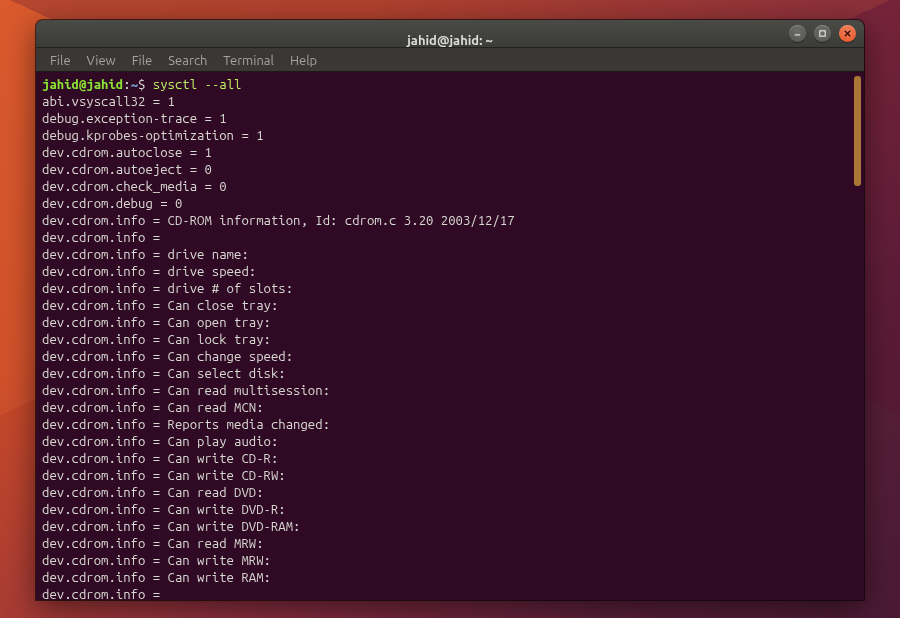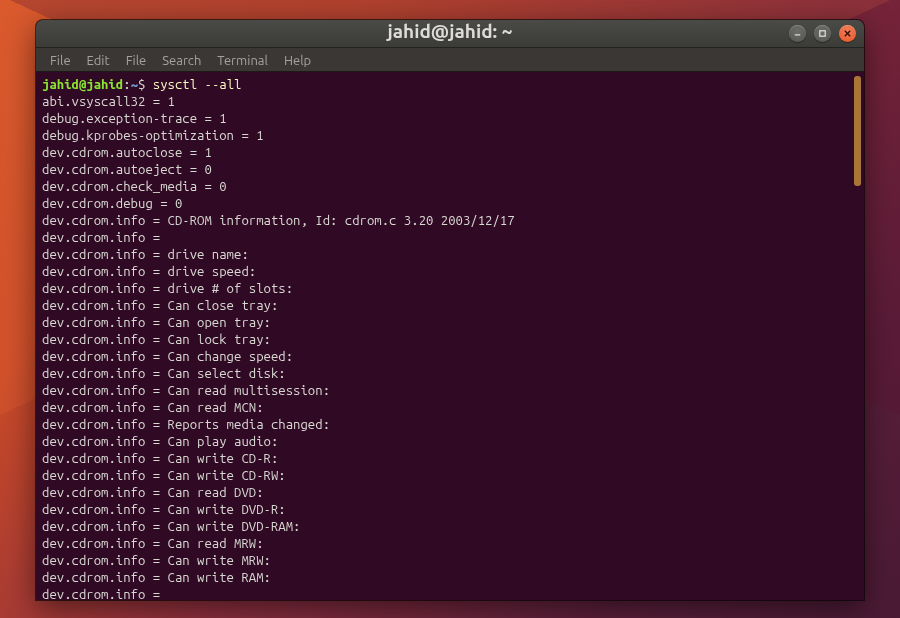--- a/index.html
+++ b/index.html
@@ -23,23 +23,23 @@
       width: 828px; height: 580px;
       border-radius: 7px 7px 0 0;
       background: #2c001e;
       box-shadow: 0 8px 30px rgba(0,0,0,.5), 0 0 0 1px rgba(0,0,0,.6);
       display: flex; flex-direction: column;
       overflow: hidden;
     }
     .titlebar {
       height: 28px;
       background: linear-gradient(#4a4a46, #3b3b38);
-      display: flex; align-items: flex-start; justify-content: center;
+      display: flex; align-items: flex-end; justify-content: center;
       position: relative;
-      color: #dedcd8; font-family: Ubuntu, sans-serif; font-size: 19px; font-weight: 600;
+      color: #dedcd8; font-family: Ubuntu, sans-serif; font-size: 13px; font-weight: 600;
       border-bottom: 1px solid #222;
     }
     .wbuttons { position: absolute; right: 8px; top: 5px; display: flex; gap: 8px; }
     .wbtn {
       width: 17px; height: 17px; border-radius: 50%;
       display: flex; align-items: center; justify-content: center;
       font-size: 10px; font-family: sans-serif; font-weight: bold;
       box-shadow: inset 0 1px 1px rgba(255,255,255,.25), 0 1px 1px rgba(0,0,0,.4);
       cursor: pointer;
     }
@@ -70,21 +70,21 @@
     }
     .scrollbar {
       position: absolute; right: 3px; top: 4px;
       width: 7px; height: 110px;
       background: #c08a3a; border-radius: 3px;
       opacity: .85;
     }
     .prompt-user { color: #8ae234; font-weight: bold; }
     .prompt-sep  { color: #d8d8d2; }
     .prompt-path { color: #729fcf; font-weight: bold; }
-    .cmd { color: #fef9c3; }
+    .cmd { color: #bef264; }
     #out { display: block; }
   </style>
 </head>
 <body>
 
 <div class="window">
   <div class="titlebar">
     <span>jahid@jahid: ~</span>
     <div class="wbuttons">
       <div class="wbtn min">
@@ -101,21 +101,21 @@
         <svg viewBox="0 0 10 10">
             <line x1="2" y1="2" x2="8" y2="8" stroke="#3a1008" stroke-width="1.6"></line>
             <line x1="8" y1="2" x2="2" y2="8" stroke="#3a1008" stroke-width="1.6"></line>
           </svg>
       </div>
     </div>
   </div>
 
   <div class="menubar">
     <div class="menu-item">File</div>
-    <div class="menu-item">Edit</div>
+    <div class="menu-item">View</div>
     <div class="menu-item">File</div>
     <div class="menu-item">Search</div>
     <div class="menu-item">Terminal</div>
     <div class="menu-item">Help</div>
   </div>
 
   <div class="terminal"><span class="prompt-user">jahid@jahid</span><span class="prompt-sep">:</span><span class="prompt-path">~</span><span class="prompt-sep">$</span> <span class="cmd">sysctl --all</span>
 <span id="out">abi.vsyscall32 = 1
 debug.exception-trace = 1
 debug.kprobes-optimization = 1

